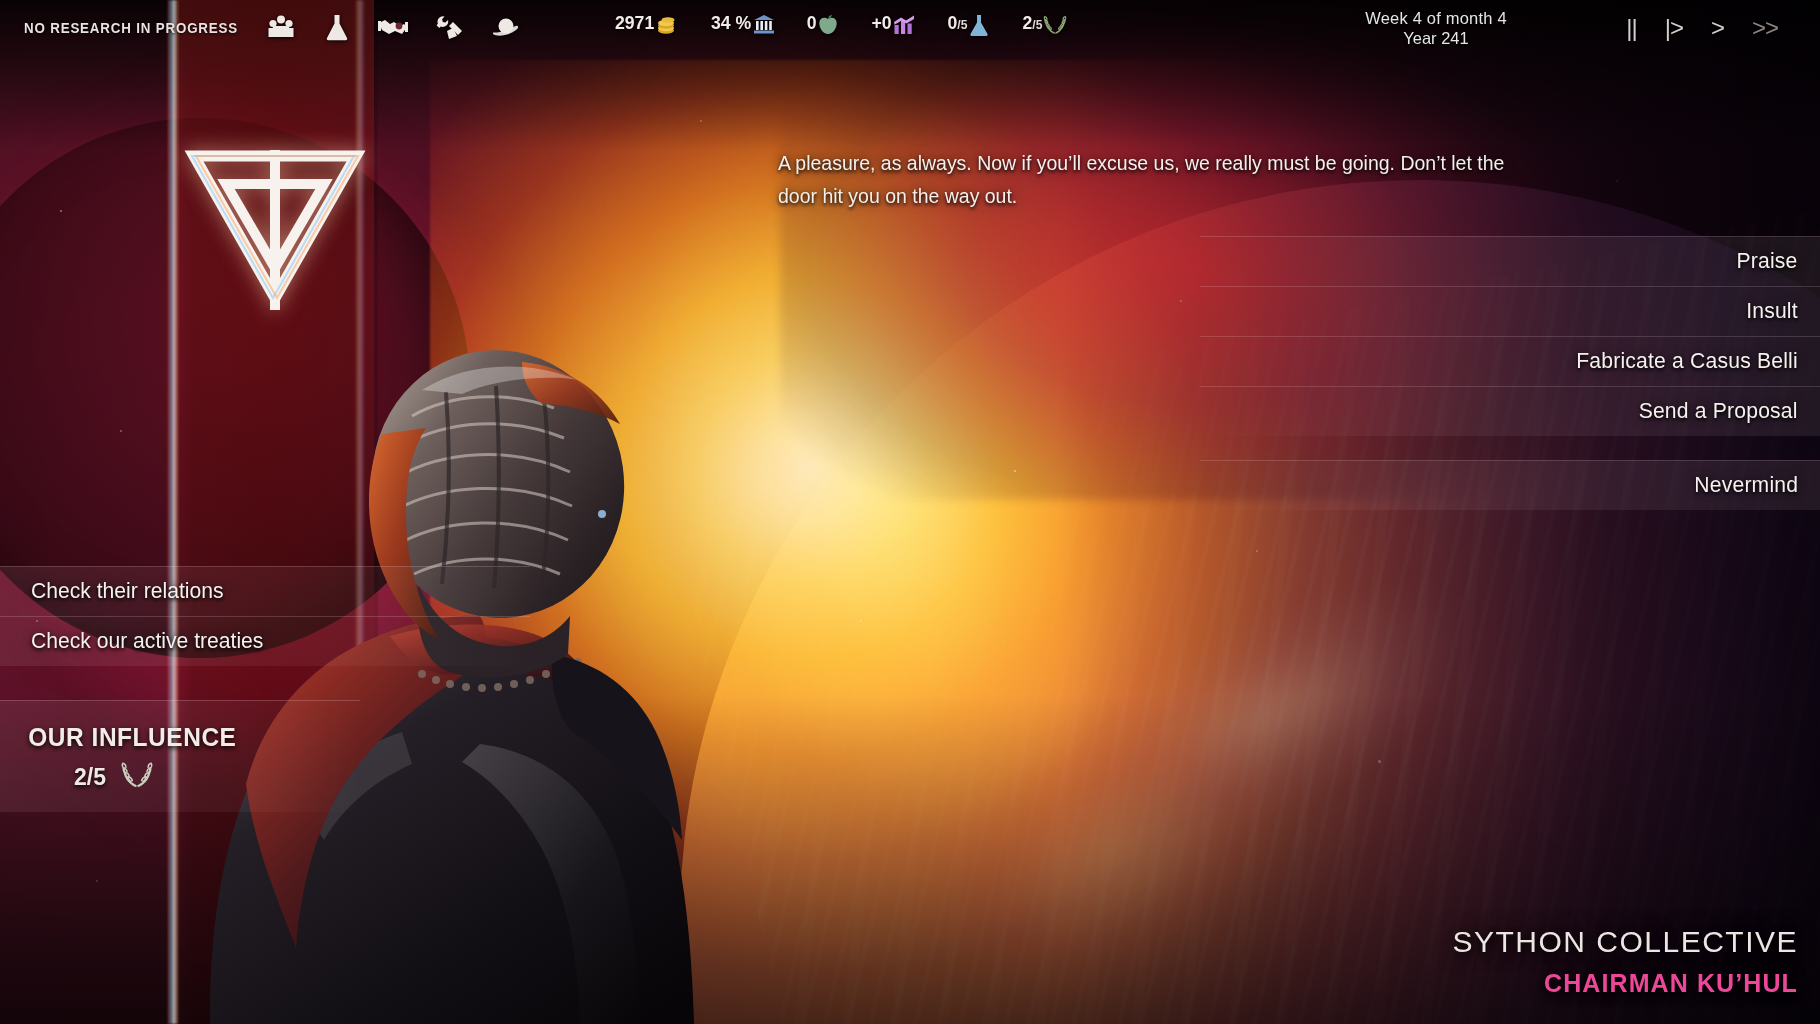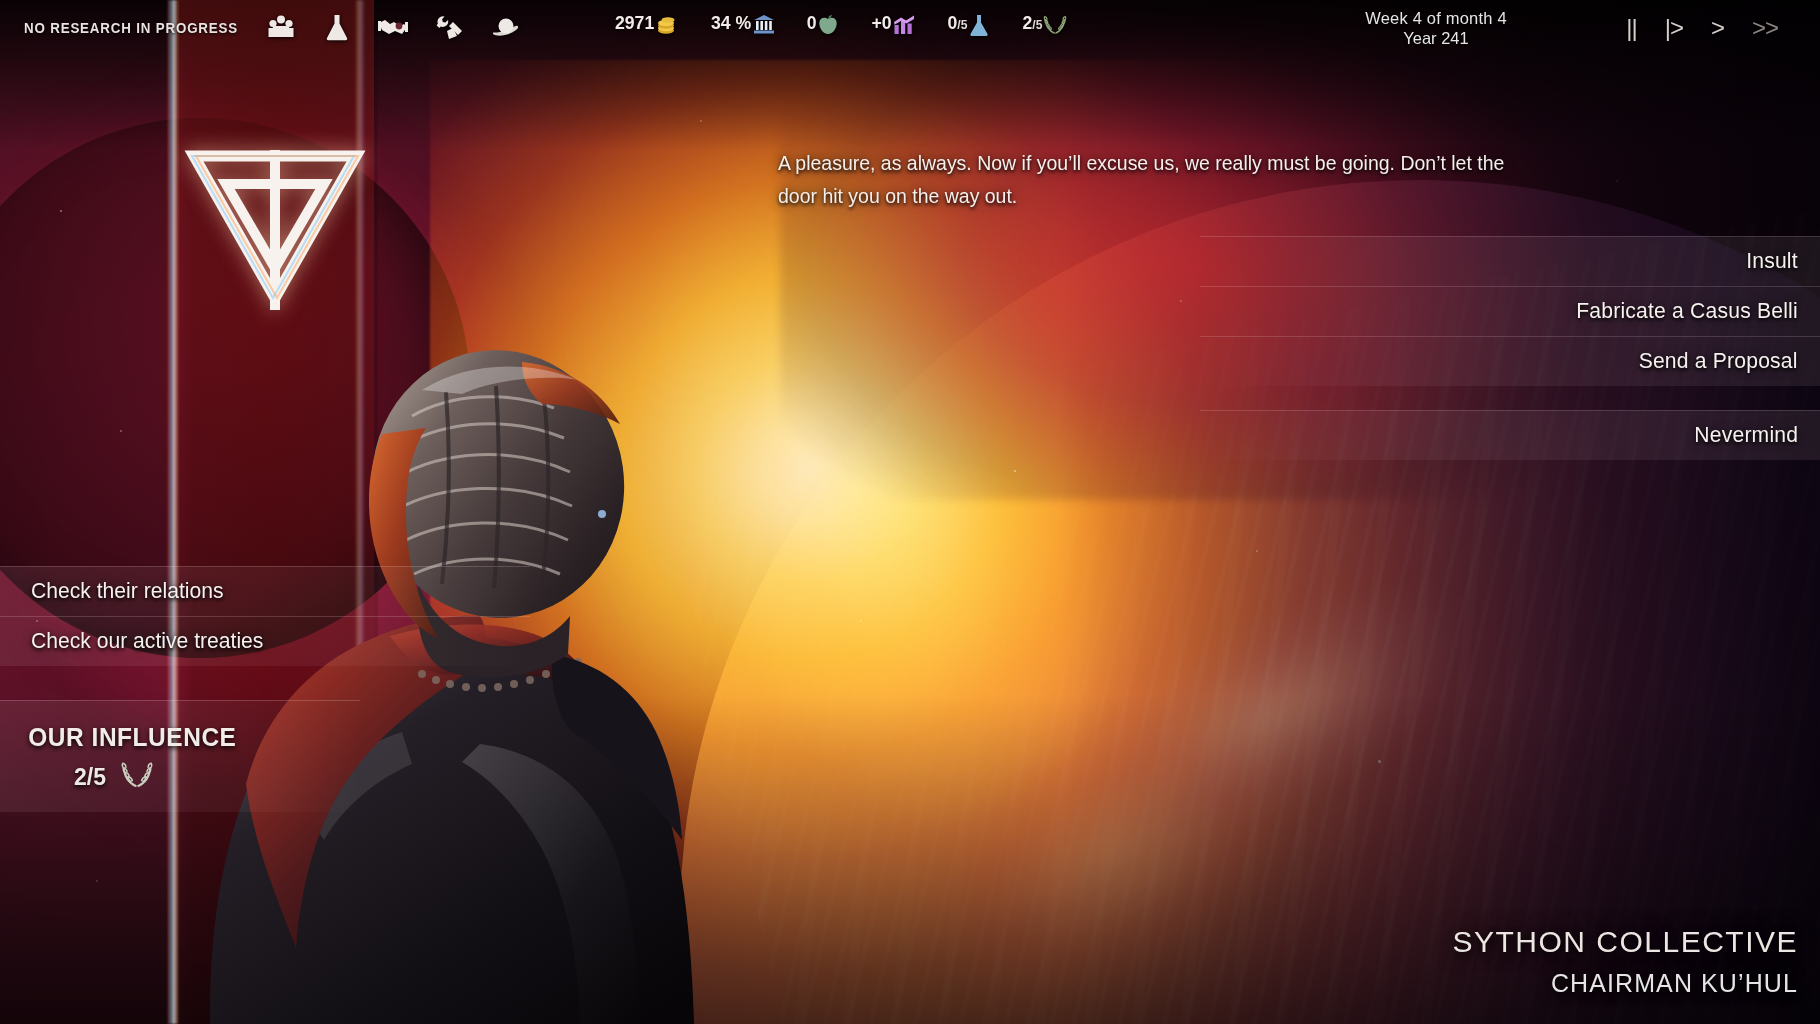--- a/index.html
+++ b/index.html
@@ -227,22 +227,22 @@
   
   .faction-block { position:absolute; right:22px; bottom:26px; text-align:right; z-index:33; }
   .faction-name {
     font-family:"Liberation Sans", sans-serif; font-size:30px; font-weight:400;
     letter-spacing:1.5px; line-height:1;
     color:#ece6e3;
     text-shadow:0 3px 8px rgba(0,0,0,.95), 0 0 22px rgba(0,0,0,.6);
   }
   .faction-leader {
     margin-top:12px;
-    font-family:"Liberation Sans", sans-serif; font-size:25px; font-weight:400;
-    letter-spacing:1.1px; color:#e5e5e5;
+    font-family:"Liberation Sans", sans-serif; font-size:25px; font-weight:700;
+    letter-spacing:1.1px; color:#ec4899;
     text-shadow:0 3px 7px rgba(0,0,0,.95), 0 0 16px rgba(0,0,0,.6);
   }
 
   
   .alien { position:absolute; left:150px; bottom:0; width:620px; height:840px; z-index:20; }
   .alien svg { width:100%; height:100%; }
 </style>
 </head>
 <body>
 
@@ -509,20 +509,24 @@
       <div class="spd">&gt;</div>
       <div class="spd dim">&gt;&gt;</div>
     </div>
   </div>
 
   <div class="dialogue">A pleasure, as always. Now if you’ll excuse us, we really must be going. Don’t let the door hit you on the way out.</div>
 
   <div class="right-menu">
     <div class="rm-item">
       <span class="band"></span>
+      <span class="rm-label">Praise</span>
+    </div>
+    <div class="rm-item">
+      <span class="band"></span>
       <span class="rm-label">Insult</span>
     </div>
     <div class="rm-item">
       <span class="band"></span>
       <span class="rm-label">Fabricate a Casus Belli</span>
     </div>
     <div class="rm-item">
       <span class="band"></span>
       <span class="rm-label">Send a Proposal</span>
     </div>

